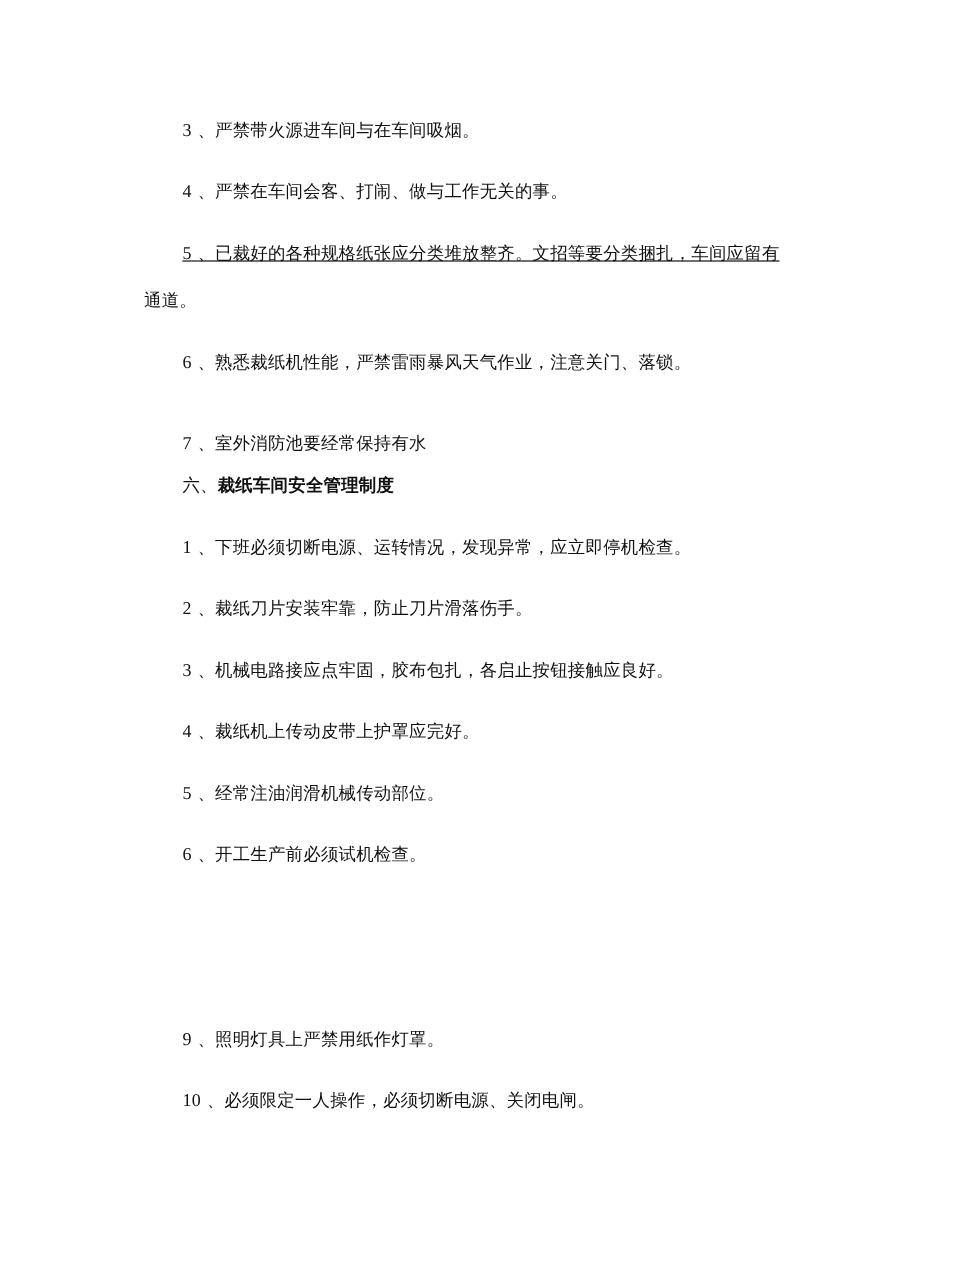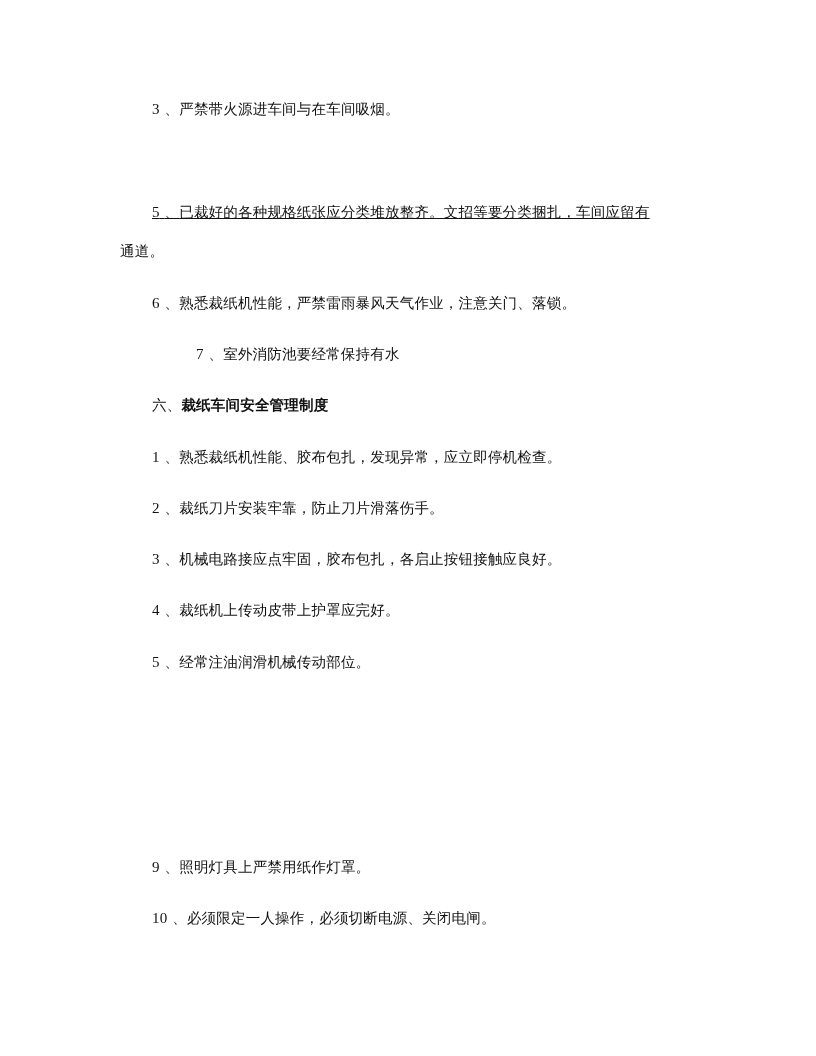--- a/index.html
+++ b/index.html
@@ -41,46 +41,50 @@
 </head>
 <body>
 
 <div class="page">
 
   <div class="line" style="left:152px; top:99px;">
     <span class="num">3</span>
     <span>、</span><span>严禁带火源进车间与在车间吸烟。</span>
   </div>
 
+  <div class="line" style="left:152px; top:150px;">
+    <span class="num">4</span>
+    <span>、</span><span>严禁在车间会客、打闹、做与工作无关的事。</span>
+  </div>
 
   <div class="line" style="left:152px; top:202px;text-decoration:underline;">
     <span class="num">5</span>
     <span>、</span><span>已裁好的各种规格纸张应分类堆放整齐。文招等要分类捆扎，车间应留有</span>
   </div>
   <div class="line" style="left:120px; top:241px;">
     <span>通道。</span>
   </div>
 
   <div class="line" style="left:152px; top:293px;">
     <span class="num">6</span>
     <span>、</span><span>熟悉裁纸机性能，严禁雷雨暴风天气作业，注意关门、落锁。</span>
   </div>
 
-  <div class="line" style="left:152px; top:344px;margin-left:44px;">
+  <div class="line" style="left:152px; top:360px;">
     <span class="num">7</span>
     <span>、</span><span>室外消防池要经常保持有水</span>
   </div>
 
   <div class="line" style="left:152px; top:395px;">
     <span>六、</span><span class="heading">裁纸车间安全管理制度</span>
   </div>
 
   <div class="line" style="left:152px; top:447px;">
     <span class="num">1</span>
-    <span>、</span><span>熟悉裁纸机性能、胶布包扎，发现异常，应立即停机检查。</span>
+    <span>、</span><span>下班必须切断电源、运转情况，发现异常，应立即停机检查。</span>
   </div>
 
   <div class="line" style="left:152px; top:498px;text-align:center;">
     <span class="num">2</span>
     <span>、</span><span>裁纸刀片安装牢靠，防止刀片滑落伤手。</span>
   </div>
 
   <div class="line" style="left:152px; top:549px;">
     <span class="num">3</span>
     <span>、</span><span>机械电路接应点牢固，胶布包扎，各启止按钮接触应良好。</span>
@@ -89,20 +93,24 @@
   <div class="line" style="left:152px; top:600px;">
     <span class="num">4</span>
     <span>、</span><span>裁纸机上传动皮带上护罩应完好。</span>
   </div>
 
   <div class="line" style="left:152px; top:652px;">
     <span class="num">5</span>
     <span>、</span><span>经常注油润滑机械传动部位。</span>
   </div>
 
+  <div class="line" style="left:152px; top:703px;">
+    <span class="num">6</span>
+    <span>、</span><span>开工生产前必须试机检查。</span>
+  </div>
 
 
 
   <div class="line" style="left:152px; top:857px;">
     <span class="num">9</span>
     <span>、</span><span>照明灯具上严禁用纸作灯罩。</span>
   </div>
 
   <div class="line" style="left:152px; top:908px;">
     <span class="num">10</span>

